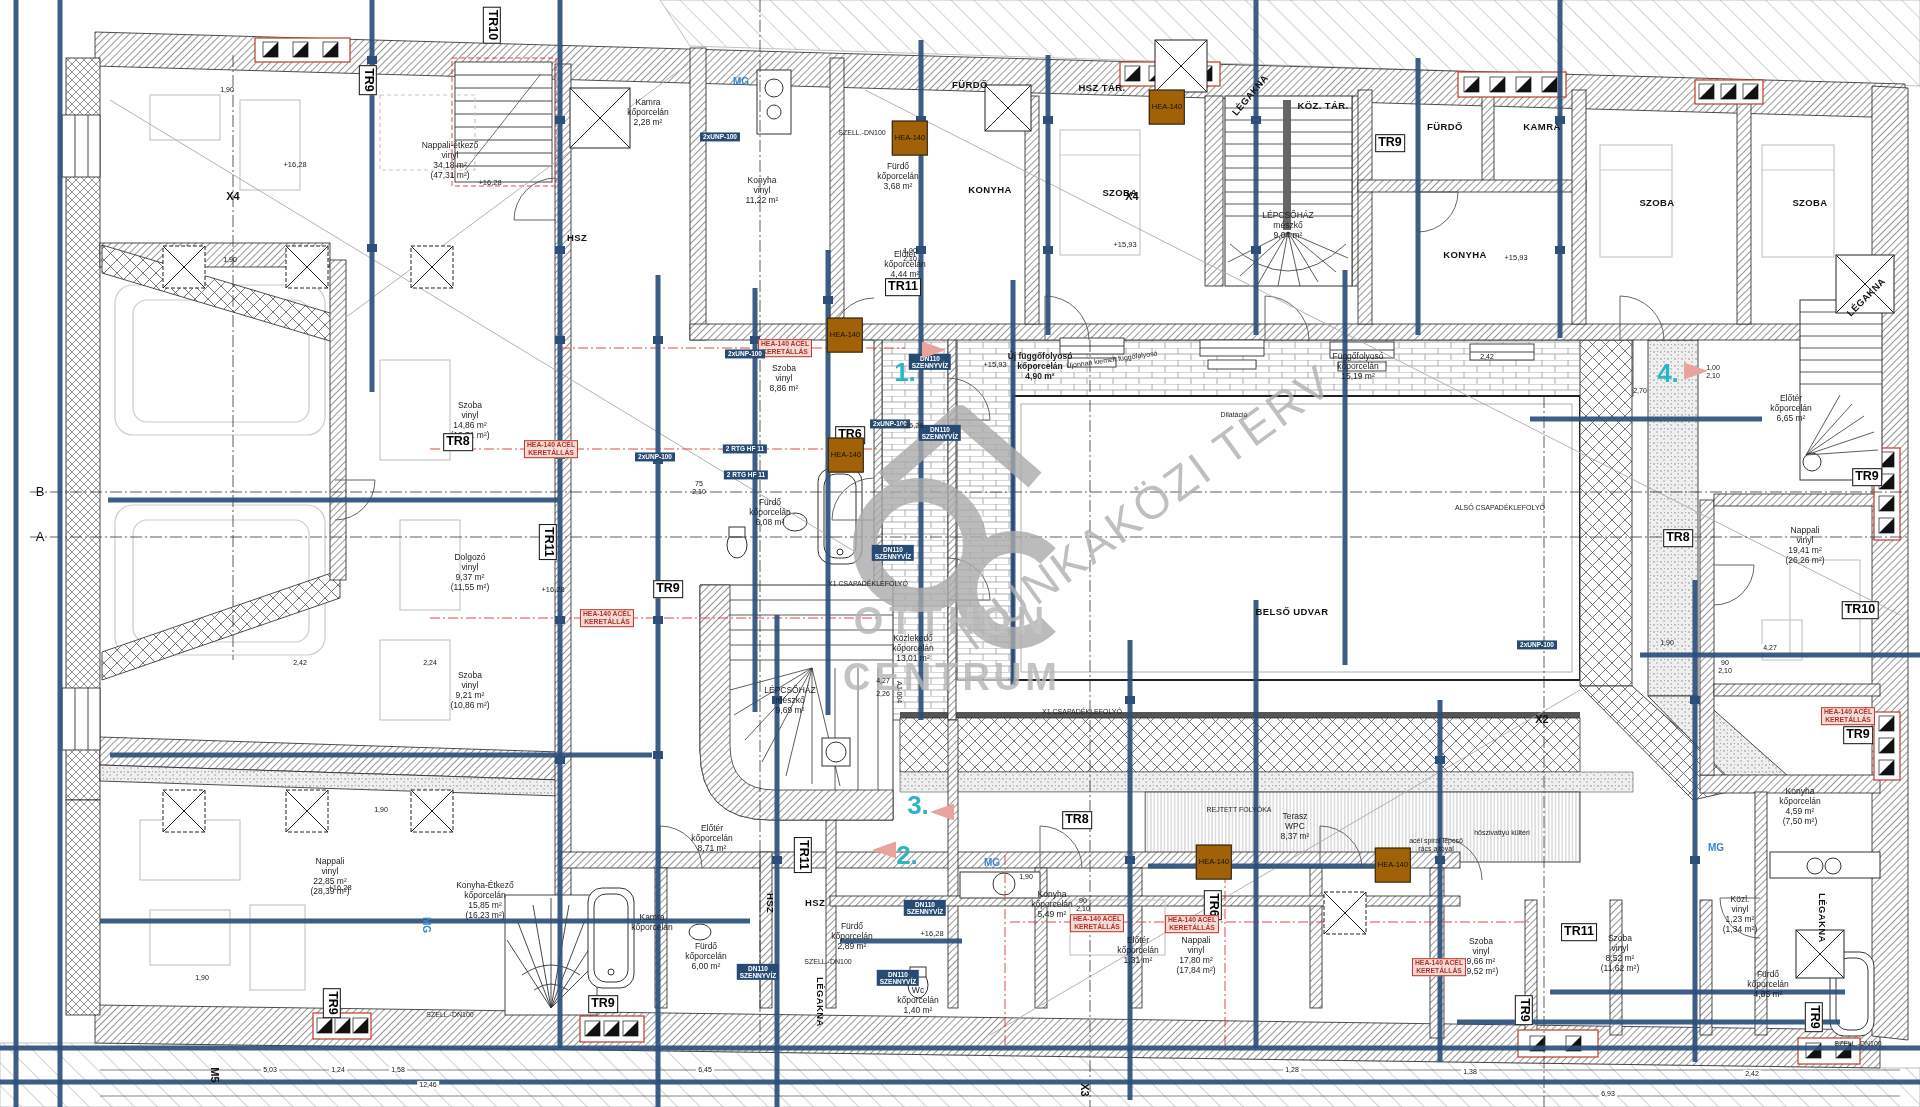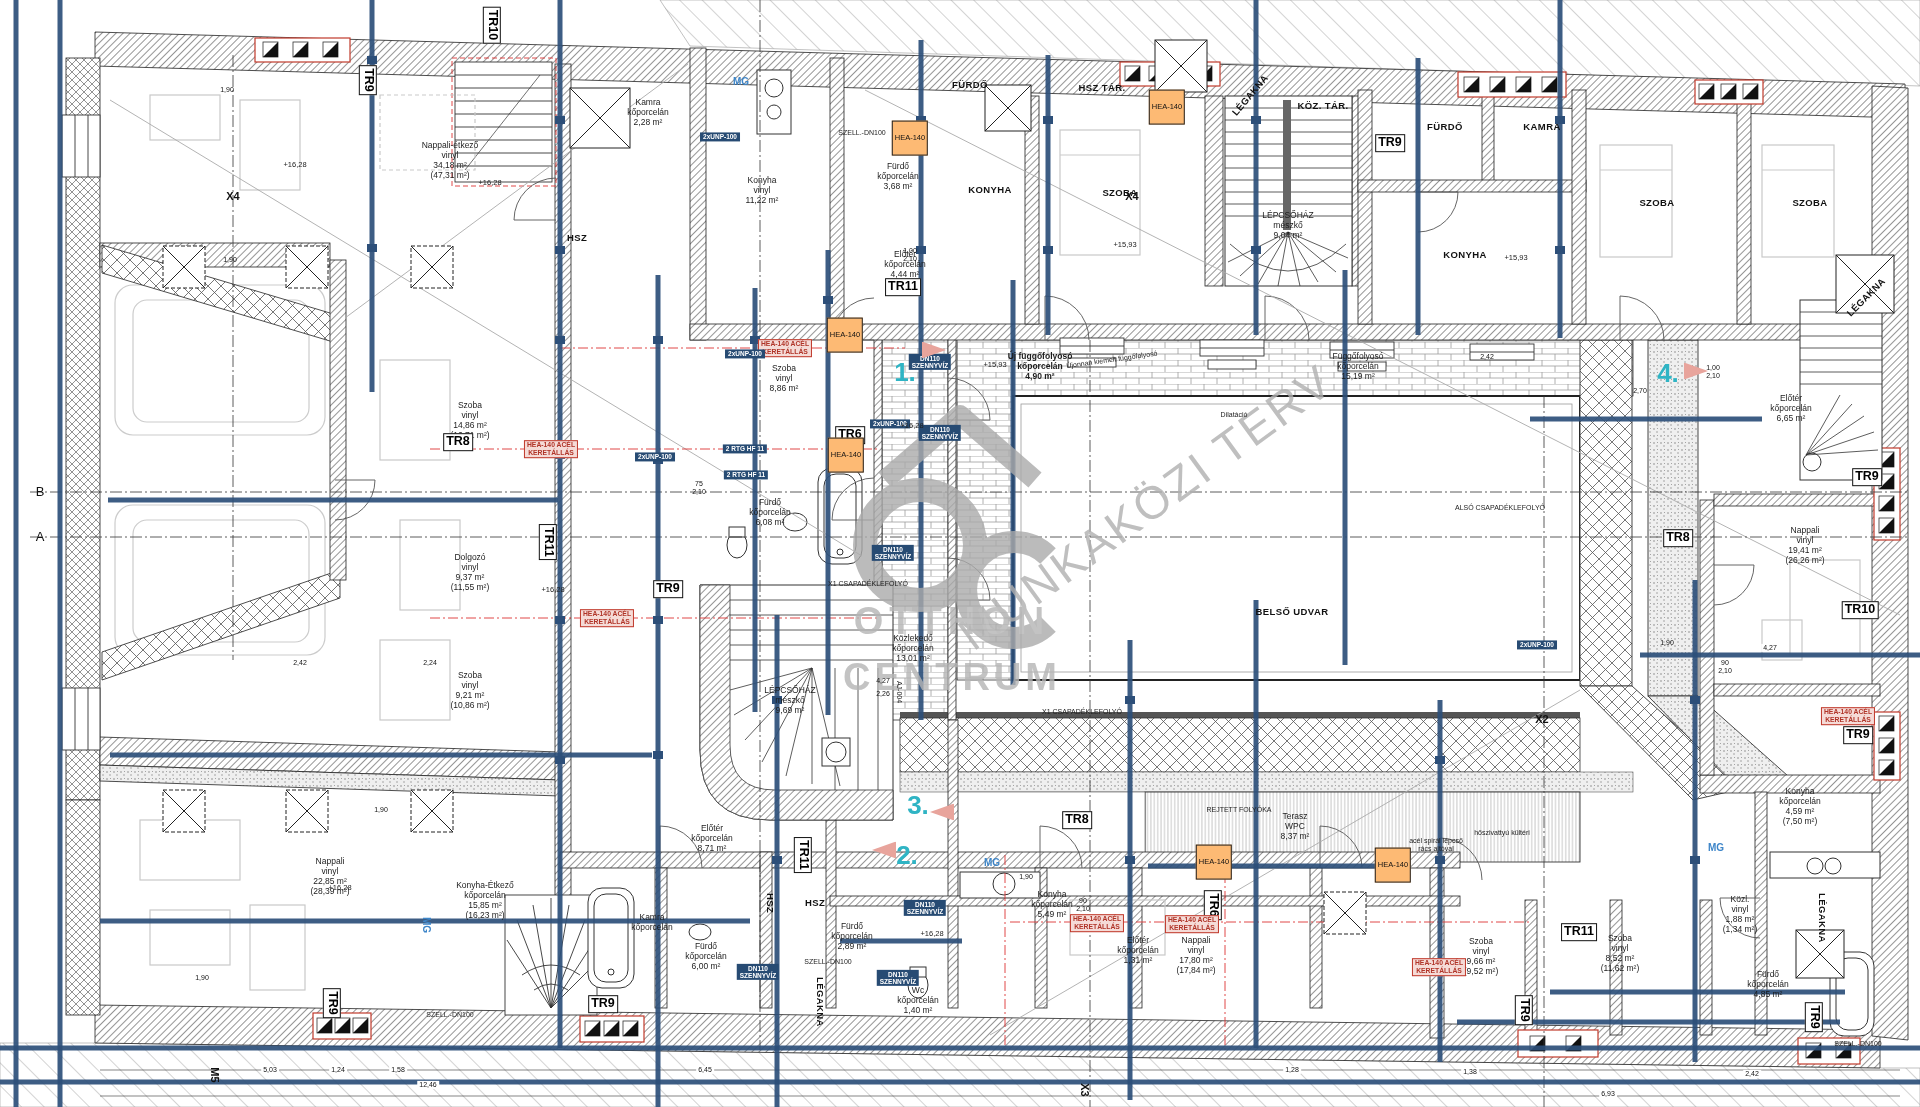--- a/index.html
+++ b/index.html
@@ -10,21 +10,21 @@
   .lbl{position:absolute;transform:translate(-50%,-50%) rotate(var(--r,0deg));
        white-space:pre-line;text-align:center;line-height:1.18;color:#1c1c1c;}
   .room{font-size:8.5px;}
   .caps{font-size:9.5px;font-weight:700;letter-spacing:.4px;color:#111;}
   .tr{font-size:12.5px;font-weight:700;border:1.4px solid #111;background:#fff;
       padding:0 2px;line-height:1.25;color:#000;}
   .redtag{font-size:6.8px;font-weight:700;color:#b03428;background:#f5dbd7;
           border:1px solid #c0392b;padding:0 2px;line-height:1.15;}
   .bluetag{font-size:6.5px;font-weight:700;color:#fff;background:#274b73;
            padding:1px 3px;line-height:1.1;}
-  .whitetag{font-size:7.5px;border:1px solid #222;background:#fdba74;padding:12px 2px;color:#111;}
+  .whitetag{font-size:7.5px;border:1px solid #222;background:#a16207;padding:12px 2px;color:#111;}
   .unit{font-size:26px;font-weight:700;color:#2fb4c4;}
   .lvl{font-size:7.5px;color:#222;}
   .dim{font-size:7px;color:#111;}
   .dimbg{background:#fff;padding:0 2px;}
   .note{font-size:7px;color:#222;}
   .mg{font-size:10px;font-weight:700;color:#3d85c8;}
   .grid{font-size:13px;color:#111;}
   .gridx{font-size:11px;font-weight:700;}
   .arrow{position:absolute;transform:translate(-50%,-50%);width:24px;height:17px;background:#e8a49c;}
   .arrow.r{clip-path:polygon(0 0,100% 50%,0 100%);}
@@ -569,21 +569,21 @@
       <div class="lbl room" style="left: 1481px; top: 956px;">Szoba
 vinyl
 9,66 m²
 (9,52 m²)</div>
       <div class="lbl room" style="left: 1620px; top: 953px;">Szoba
 vinyl
 8,52 m²
 (11,62 m²)</div>
       <div class="lbl room" style="left: 1740px; top: 914px;">Közl.
 vinyl
-1,88 m²
+1,23 m²
 (1,34 m²)</div>
       <div class="lbl room" style="left: 1768px; top: 984px;">Fürdő
 kőporcelán
 4,85 m²</div>
       <div class="lbl room" style="left: 1800px; top: 806px;">Konyha
 kőporcelán
 4,59 m²
 (7,50 m²)</div>
       <div class="lbl room" style="left: 1805px; top: 545px;">Nappali
 vinyl

